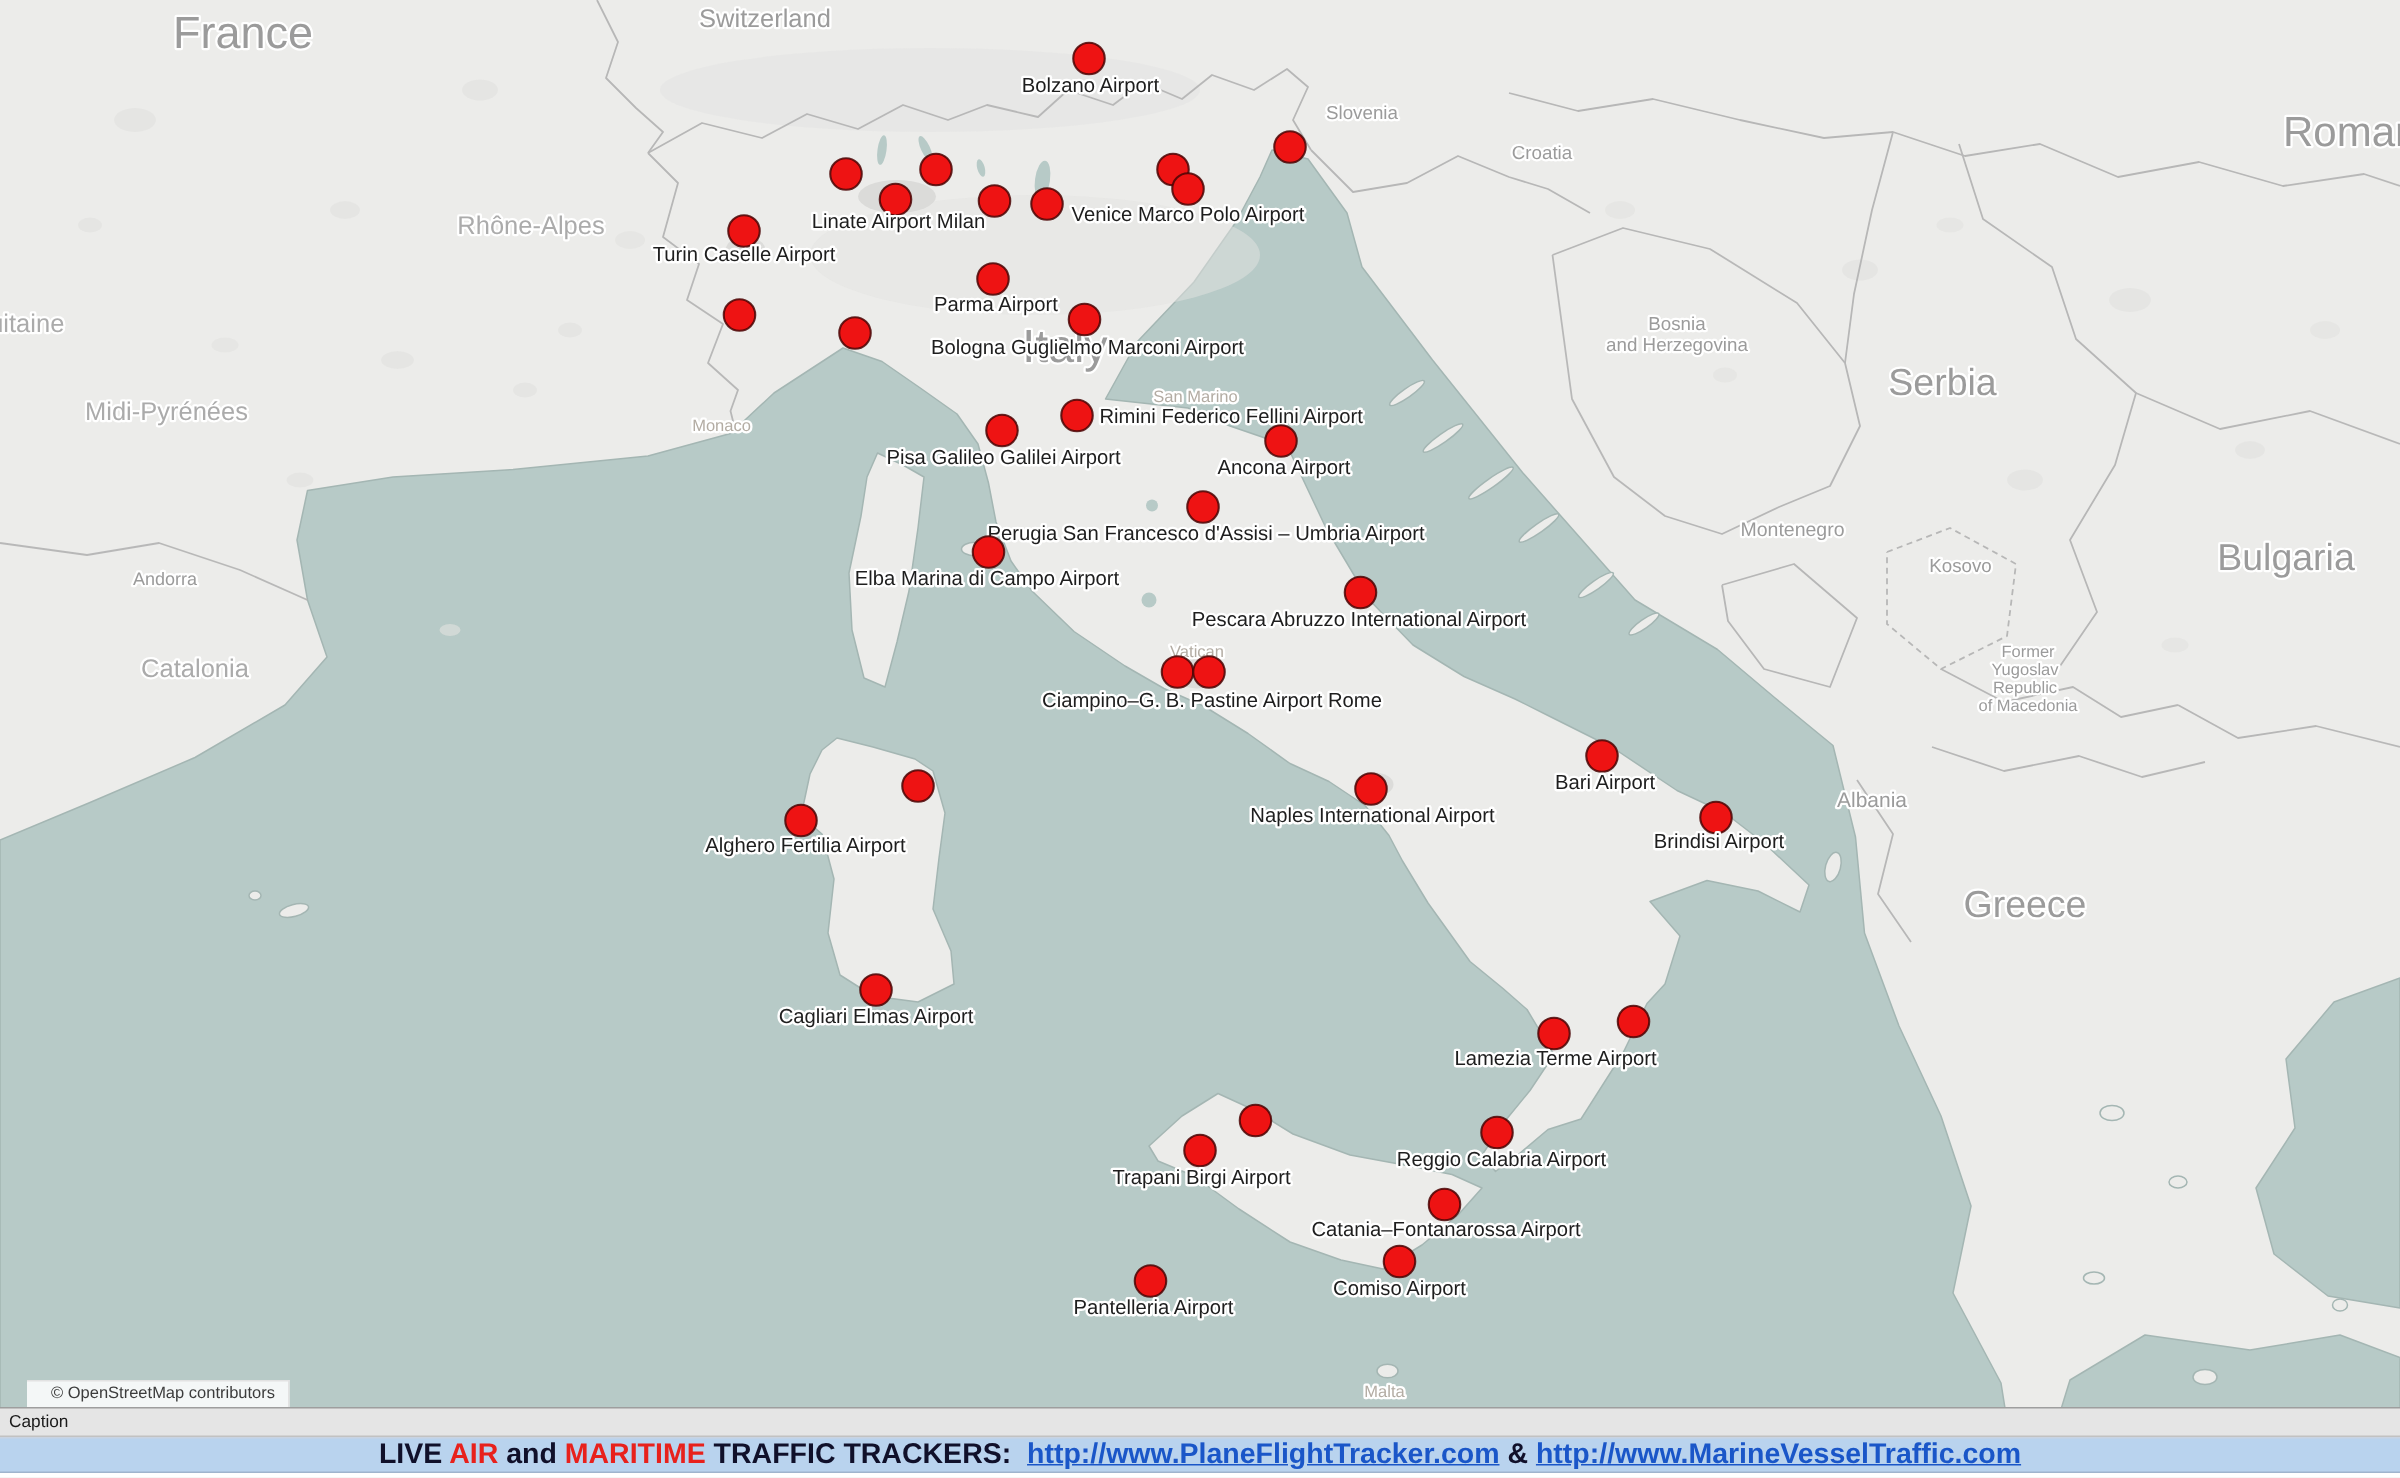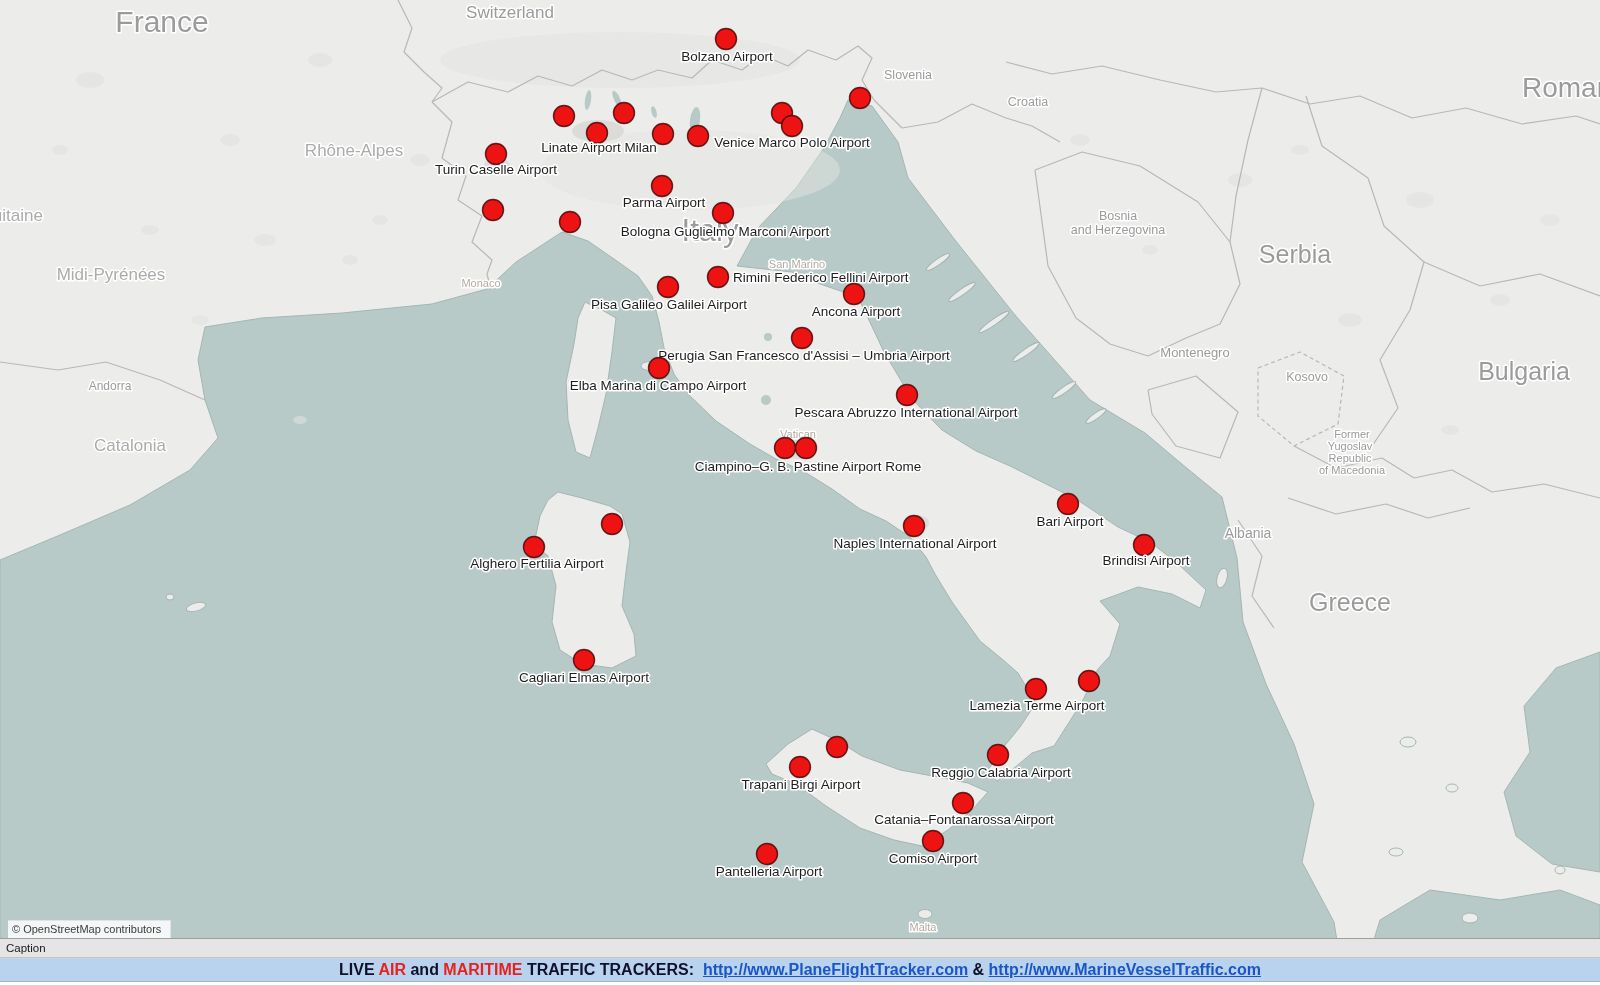--- a/index.html
+++ b/index.html
@@ -2,23 +2,23 @@
 <html><head>
 <meta charset="utf-8">
 <style>
   html,body{margin:0;padding:0;}
   body{width:1600px;height:985px;overflow:hidden;background:#ffffff;font-family:"Liberation Sans",sans-serif;}
   .map-wrap{position:relative;width:1600px;height:938px;overflow:hidden;background:#5eead4;}
   svg{display:block;}
   svg text{user-select:none;}
   .airport-label{font-size:13.5px;paint-order:stroke;stroke:#ffffff;stroke-width:3.2px;stroke-linejoin:round;font-family:"Liberation Sans",sans-serif;}
   .place{paint-order:stroke;stroke:#ffffff;stroke-width:3px;stroke-linejoin:round;font-family:"Liberation Sans",sans-serif;}
-  .attribution{position:absolute;left:8px;bottom:0;background:rgba(255,255,255,.85);font-size:11px;color:#3c3c3c;padding:2px 9px 3px 4px;border-top:1px solid #e2e2e2;border-right:1px solid #e2e2e2;}
+  .attribution{position:absolute;left:18px;bottom:0;background:rgba(255,255,255,.85);font-size:11px;color:#3c3c3c;padding:2px 9px 3px 16px;border-top:1px solid #e2e2e2;border-right:1px solid #e2e2e2;}
   .caption-row{height:20px;box-sizing:border-box;border-top:1px solid #9e9e9e;border-bottom:1px solid #c2c2c2;background:#e5e5e5;font-size:11.5px;color:#1a1a1a;display:flex;align-items:center;padding-left:6px;}
-  .footer-bar{height:24px;box-sizing:border-box;background:#b9d3ee;border-top:1px solid #c9d4e2;border-bottom:1px solid #9fb4cd;display:flex;align-items:center;justify-content:center;font-weight:bold;font-size:16px;color:#10102a;}
+  .footer-bar{height:24px;box-sizing:border-box;background:#b9d3ee;border-top:1px solid #c9d4e2;border-bottom:1px solid #9fb4cd;display:flex;align-items:center;justify-content:center;font-weight:bold;font-size:19px;color:#10102a;}
   .footer-bar span,.footer-bar a{white-space:pre;}
   .seg-dark{color:#10102a;}
   .seg-red{color:#e8211c;}
   a.seg-link{color:#1a56c8;text-decoration:underline;cursor:pointer;}
 </style>
 </head>
 <body>
 
 <div class="map-wrap">
   <svg id="map-svg" width="1600" height="938" viewBox="0 0 1600 938">

